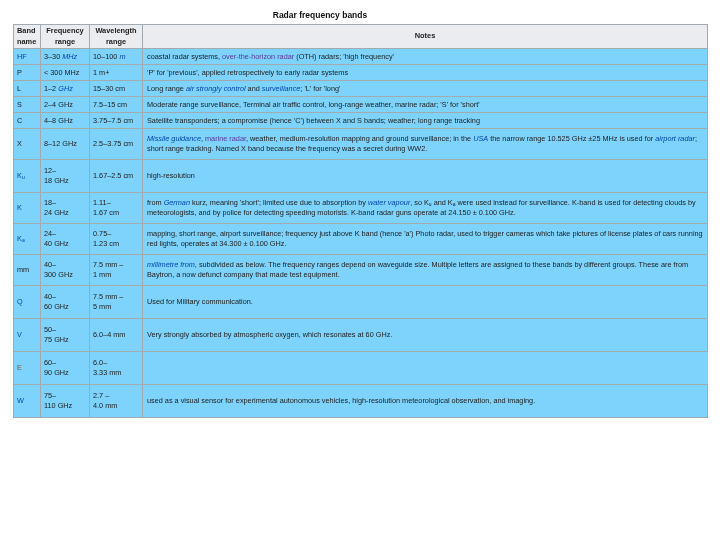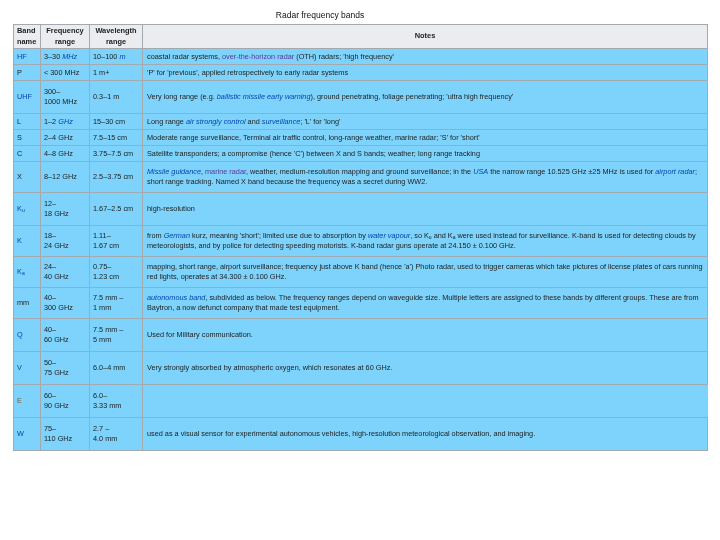--- a/index.html
+++ b/index.html
@@ -3,21 +3,21 @@
   <meta charset="utf-8">
   <style>
     html, body { margin: 0; padding: 0; background: #ffffff; }
     body {
       width: 720px; height: 540px; overflow: hidden;
       font-family: "Liberation Sans", "DejaVu Sans", sans-serif;
       color: #222222;
     }
     .caption {
       position: absolute; left: 0; top: 10px; width: 640px;
-      text-align: center; font-size: 8.5px; font-weight: normal; color: #111;
+      text-align: center; font-size: 8.5px; font-weight: bold; color: #111;
     }
     table.bands {
       position: absolute; left: 13px; top: 24px;
       width: 695px;
       border-collapse: collapse;
       background: #7dd3fc;
       font-size: 7.3px;
       line-height: 1.45;
     }
     table.bands th, table.bands td {
@@ -84,26 +84,20 @@
     </tr>
 
     <tr class="r-p">
       <td class="band plain-band">P</td>
       <td class="freq">&lt; 300 MHz</td>
       <td class="wave">1 m+</td>
       <td class="notes">'P' for 'previous', applied retrospectively to early radar systems</td>
     </tr>
 
 
-    <tr class="r-uhf">
-      <td class="band">UHF</td>
-      <td class="freq"><span>300–</span><br><span>1000 MHz</span></td>
-      <td class="wave">0.3–1 m</td>
-      <td class="notes"><span>Very long range (e.g. </span><a class="lnk">ballistic missile early warning</a><span>), ground penetrating, foliage penetrating; 'ultra high frequency'</span></td>
-    </tr>
 
     <tr class="r-l">
       <td class="band plain-band">L</td>
       <td class="freq"><span>1–2 </span><a class="lnk">GHz</a></td>
       <td class="wave">15–30 cm</td>
       <td class="notes"><span>Long range </span><a class="lnk">air strongly control</a><span> and </span><a class="lnk">surveillance</a><span>; 'L' for 'long'</span></td>
     </tr>
 
     <tr class="r-s">
       <td class="band plain-band">S</td>
@@ -144,21 +138,21 @@
       <td class="band"><span>K</span><sub>a</sub></td>
       <td class="freq"><span>24–</span><br><span>40 GHz</span></td>
       <td class="wave"><span>0.75–</span><br><span>1.23 cm</span></td>
       <td class="notes">mapping, short range, airport surveillance; frequency just above K band (hence 'a') Photo radar, used to trigger cameras which take pictures of license plates of cars running red lights, operates at 34.300 ± 0.100 GHz.</td>
     </tr>
 
     <tr class="r-mm">
       <td class="band plain-band">mm</td>
       <td class="freq"><span>40–</span><br><span>300 GHz</span></td>
       <td class="wave"><span>7.5 mm –</span><br><span>1 mm</span></td>
-      <td class="notes"><a class="lnk">autonomous band</a><span>, subdivided as below. The frequency ranges depend on waveguide size. Multiple letters are assigned to these bands by different groups. These are from Baytron, a now defunct company that made test equipment.</span></td>
+      <td class="notes"><a class="lnk">millimetre from</a><span>, subdivided as below. The frequency ranges depend on waveguide size. Multiple letters are assigned to these bands by different groups. These are from Baytron, a now defunct company that made test equipment.</span></td>
     </tr>
 
     <tr class="r-q">
       <td class="band">Q</td>
       <td class="freq"><span>40–</span><br><span>60 GHz</span></td>
       <td class="wave"><span>7.5 mm –</span><br><span>5 mm</span></td>
       <td class="notes">Used for Military communication.</td>
     </tr>
 
     <tr class="r-v">

